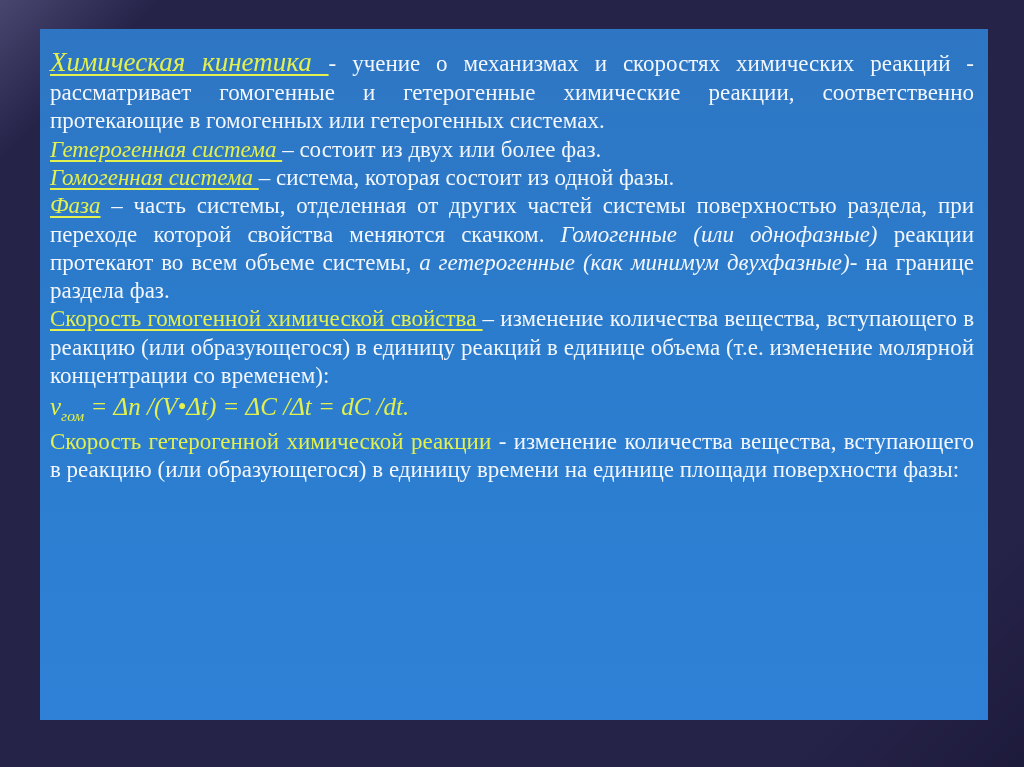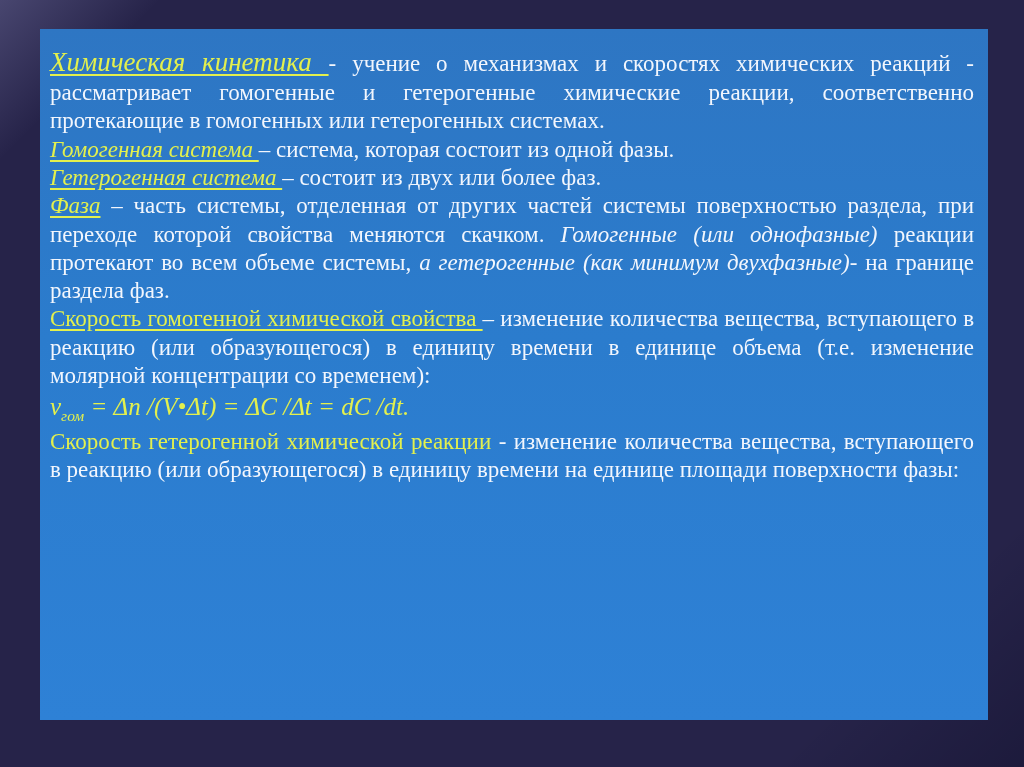--- a/index.html
+++ b/index.html
@@ -50,27 +50,27 @@
 </style>
 </head>
 <body>
 
 <div class="stage">
   <div class="slide">
     <div class="content">
 
       <p class="para"><span class="term it big">Химическая кинетика </span><span> - учение о механизмах и скоростях химических реакций - рассматривает гомогенные и гетерогенные химические реакции, соответственно протекающие в гомогенных или гетерогенных системах.</span></p>
 
+      <p class="para"><span class="term it">Гетерогенная система </span><span>– состоит из двух или более фаз.</span></p>
+
       <p class="para"><span class="term it">Гомогенная система </span><span>– система, которая состоит из одной фазы.</span></p>
-
-      <p class="para"><span class="term it">Гетерогенная система </span><span>– состоит из двух или более фаз.</span></p>
 
       <p class="para"><span class="term it">Фаза</span><span> – часть системы, отделенная от других частей системы поверхностью раздела, при переходе которой свойства меняются скачком. </span><span class="it">Гомогенные (или однофазные)</span><span> реакции протекают во всем объеме системы, </span><span class="it">а гетерогенные (как минимум двухфазные)-</span><span> на границе раздела фаз.</span></p>
 
-      <p class="para"><span class="term">Скорость гомогенной химической свойства </span><span>– изменение количества вещества, вступающего в реакцию (или образующегося) в единицу времени в единице объема (т.е. изменение молярной концентрации со временем):</span></p>
+      <p class="para"><span class="term">Скорость гомогенной химической свойства </span><span>– изменение количества вещества, вступающего в реакцию (или образующегося) в единицу реакций в единице объема (т.е. изменение молярной концентрации со временем):</span></p>
 
       <p class="formula"><span>v</span><sub class="f-sub">гом</sub><span> = Δn /(V•Δt) = ΔC /Δt = dC /dt.</span></p>
 
       <p class="para"><span class="term" style="text-decoration:none">Скорость гетерогенной химической реакции</span><span> - изменение количества вещества, вступающего в реакцию (или образующегося) в единицу времени на единице площади поверхности фазы:</span></p>
 
 
     </div>
   </div>
 </div>
 

